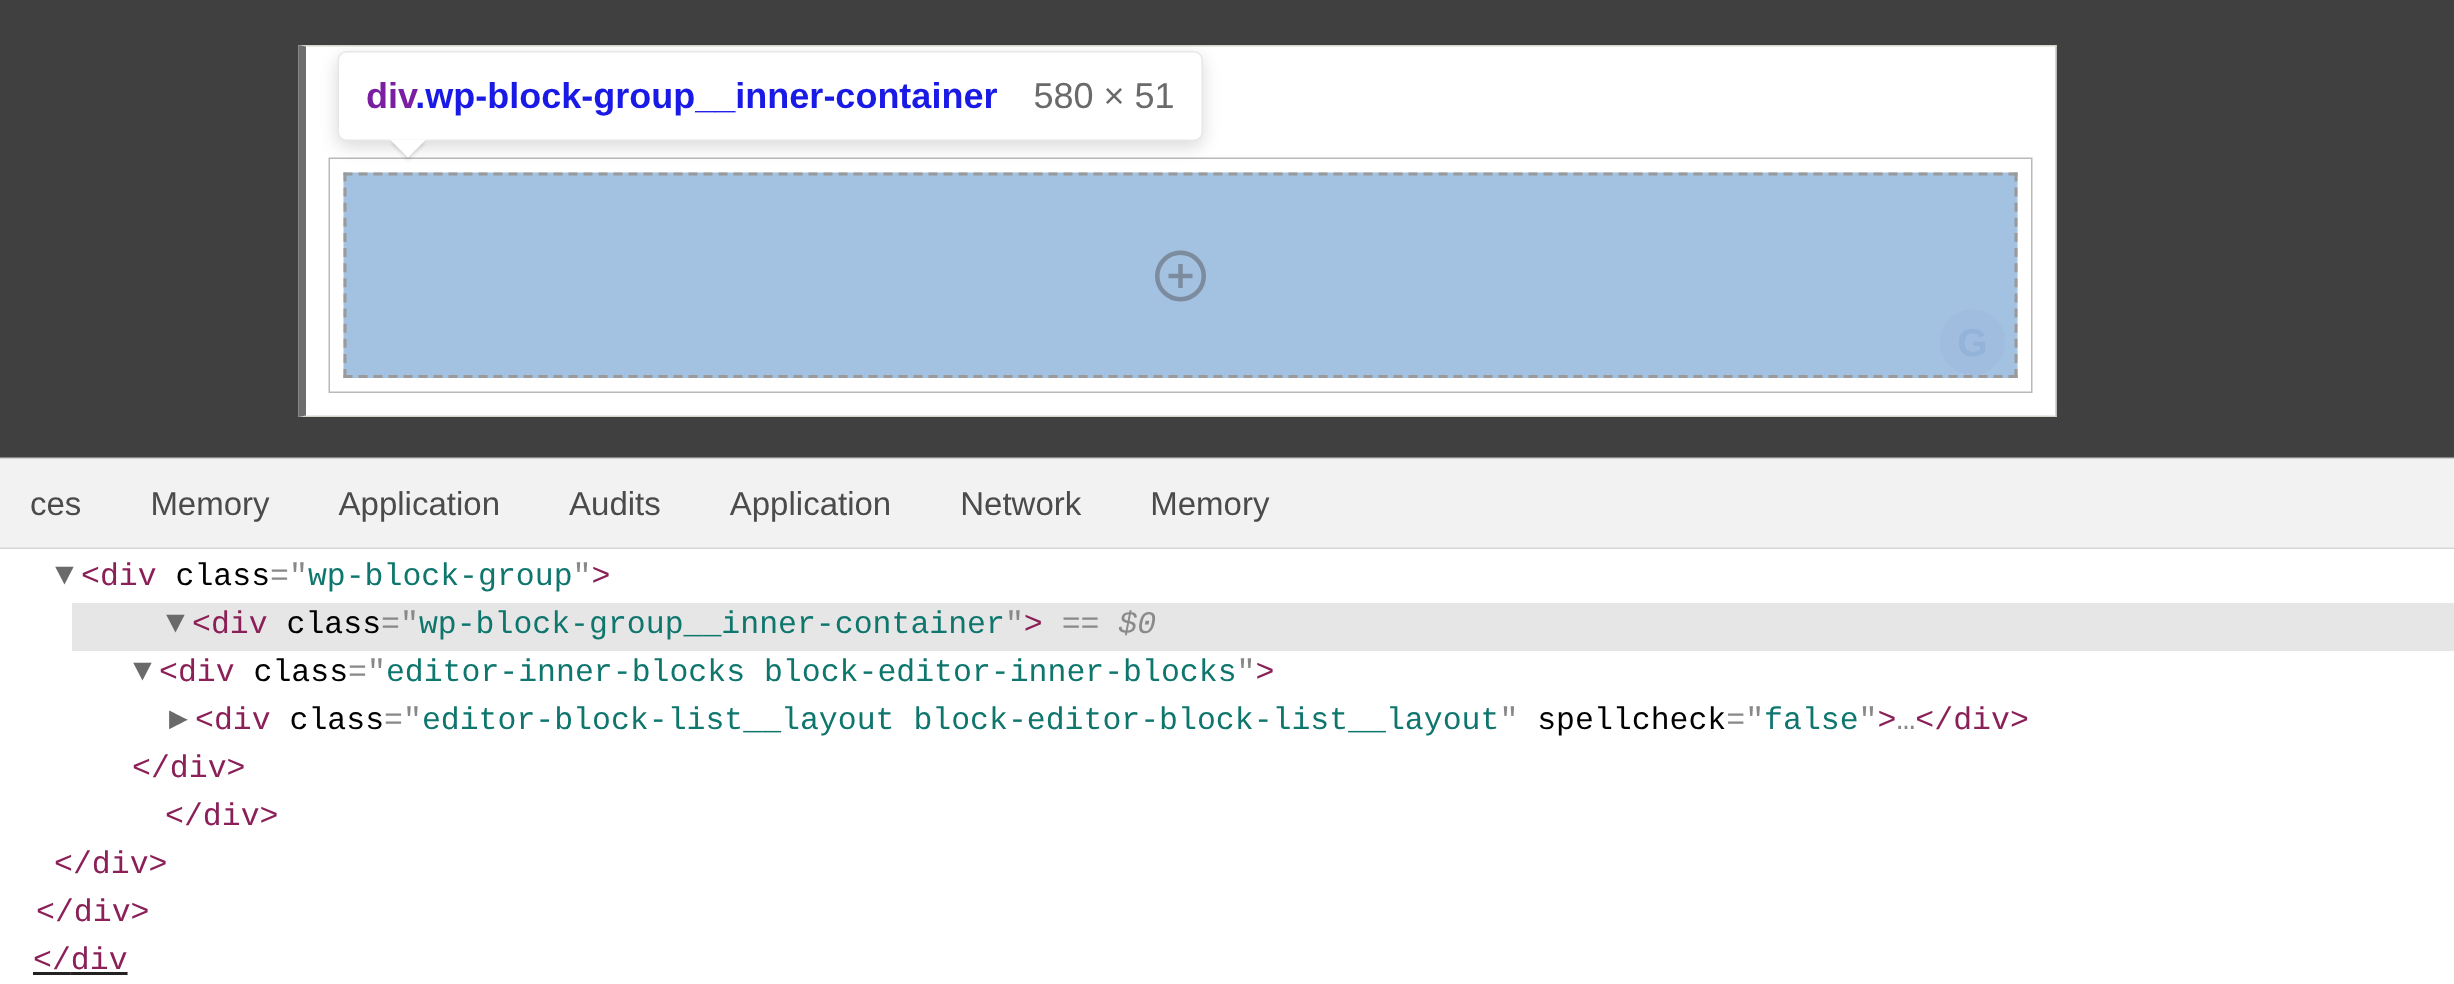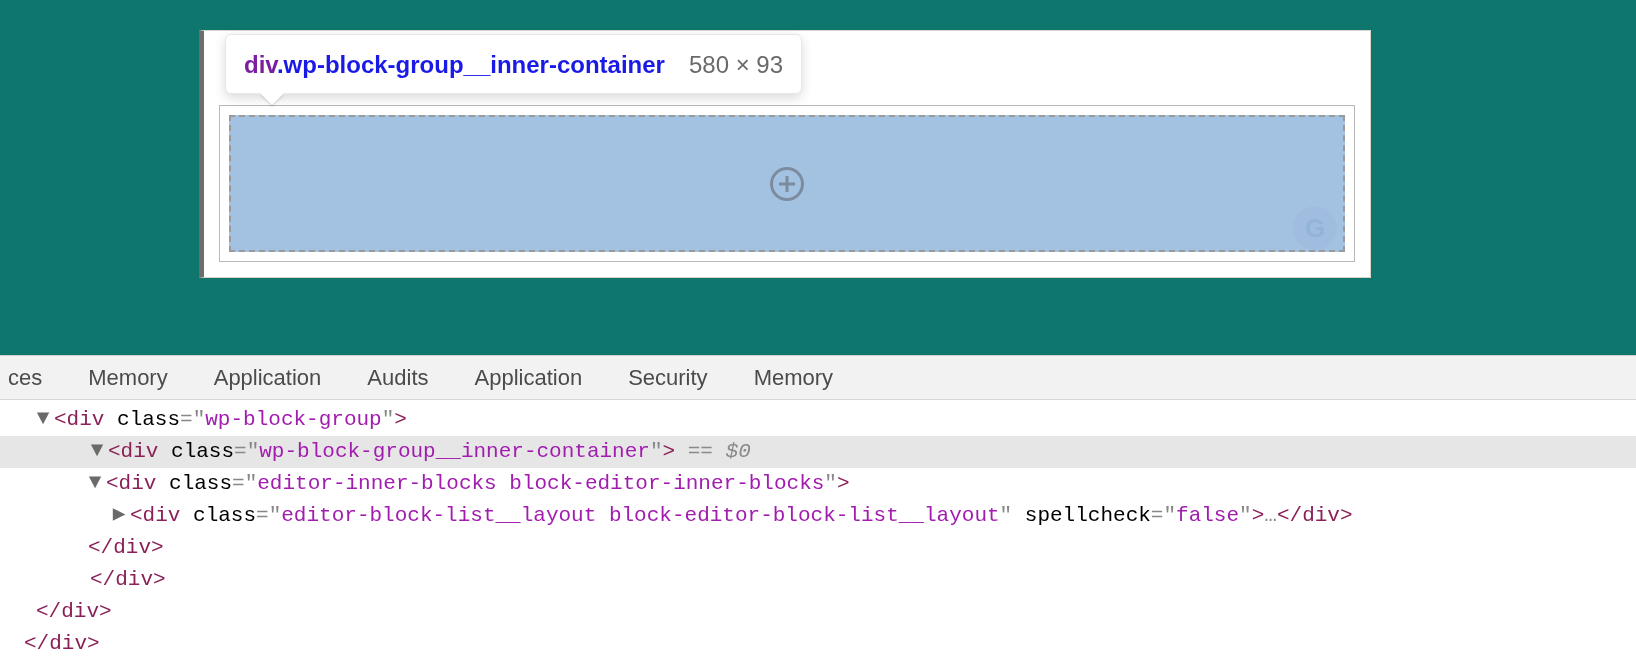--- a/index.html
+++ b/index.html
@@ -7,22 +7,22 @@
   body {
     font-family: -apple-system, BlinkMacSystemFont, "Segoe UI", Helvetica, Arial, sans-serif;
     width: 1636px;
     height: 656px;
     overflow: hidden;
     background: #fff;
   }
 
   
   .preview-area {
-    background: #0f766e;
-    height: 356px;
+    background: #404040;
+    height: 306px;
     position: relative;
     border-bottom: 1px solid #cfcfcf;
     padding-left: 17px;
   }
 
   .canvas {
     position: absolute;
     left: 199px;
     top: 30px;
     width: 1172px;
@@ -119,22 +119,22 @@
   .tooltip-row { display: flex; gap: 24px; align-items: flex-start; }
   .tooltip-sel { font-weight: 700; word-break: break-all; flex: 1; }
   .tooltip-sel .tag { color: #7b1fa2; }
   .tooltip-sel .cls { color: #1a1ae6; }
   .tooltip-dim { color: #6a6a6a; white-space: nowrap; font-weight: 400; }
 
   
   .tabs {
     display: flex;
     align-items: center;
-    height: 44px;
-    padding: 0 8px;
+    height: 60px;
+    padding: 0 20px;
     gap: 46px;
     font-size: 22px;
     color: #4b4b4b;
     background: #f2f2f2;
     border-bottom: 1px solid #d7d7d7;
   }
   .tab { cursor: default; user-select: none; }
 
   
   .dom-tree {
@@ -152,29 +152,29 @@
   .arrow {
     display: inline-block;
     width: 14px;
     text-align: center;
     color: #6a6a6a;
     margin-right: 4px;
     transform: translateY(-1px);
   }
   .tag-name   { color: #8a2057; }
   .attr-name  { color: #000000; }
-  .attr-value { color: #a21caf; }
+  .attr-value { color: #0f766e; }
   .punct      { color: #8a2057; }
   .punct-grey { color: #888; }
   .ellipsis   { color: #888; }
   .eq-marker  { color: #8a8a8a; font-style: italic; }
 
   
   .i1 { padding-left: 36px; }
-  .i2 { padding-left: 90px; }
+  .i2 { padding-left: 62px; margin-left: 48px; }
   .i3 { padding-left: 88px; }
   .i4 { padding-left: 112px; }
   .i0b { padding-left: 24px; }
   .i-1 { padding-left: 22px; text-decoration: underline; }
 </style>
 </head>
 <body>
 
 <div class="preview-area">
   <div class="canvas">
@@ -184,28 +184,28 @@
         <span class="g-badge">G</span>
       </div>
     </div>
   </div>
 
   <div class="tooltip">
     <div class="tooltip-row">
       <span class="tooltip-sel">
         <span class="tag">div</span><span class="cls">.wp-block-group__inner-container</span>
       </span>
-      <span class="tooltip-dim">580 × 93</span>
+      <span class="tooltip-dim">580 × 51</span>
     </div>
   </div>
 </div>
 
 <div class="tabs">
   <span class="tab">ces</span>
   <span class="tab">Memory</span>
   <span class="tab">Application</span>
   <span class="tab">Audits</span>
   <span class="tab">Application</span>
-  <span class="tab">Security</span>
+  <span class="tab">Network</span>
   <span class="tab">Memory</span>
 </div>
 
 <div class="dom-tree" id="dom-tree"><div class="dom-line i1"><span class="arrow">▼</span><span class="punct">&lt;</span><span class="tag-name">div</span> <span class="attr-name">class</span><span class="punct-grey">=</span><span class="punct-grey">"</span><span class="attr-value">wp-block-group</span><span class="punct-grey">"</span><span class="punct">&gt;</span></div><div class="dom-line i2 selected"><span class="arrow">▼</span><span class="punct">&lt;</span><span class="tag-name">div</span> <span class="attr-name">class</span><span class="punct-grey">=</span><span class="punct-grey">"</span><span class="attr-value">wp-block-group__inner-container</span><span class="punct-grey">"</span><span class="punct">&gt;</span><span class="eq-marker"> == $0</span></div><div class="dom-line i3"><span class="arrow">▼</span><span class="punct">&lt;</span><span class="tag-name">div</span> <span class="attr-name">class</span><span class="punct-grey">=</span><span class="punct-grey">"</span><span class="attr-value">editor-inner-blocks block-editor-inner-blocks</span><span class="punct-grey">"</span><span class="punct">&gt;</span></div><div class="dom-line i4"><span class="arrow">▶</span><span class="punct">&lt;</span><span class="tag-name">div</span> <span class="attr-name">class</span><span class="punct-grey">=</span><span class="punct-grey">"</span><span class="attr-value">editor-block-list__layout block-editor-block-list__layout</span><span class="punct-grey">"</span> <span class="attr-name">spellcheck</span><span class="punct-grey">=</span><span class="punct-grey">"</span><span class="attr-value">false</span><span class="punct-grey">"</span><span class="punct">&gt;</span><span class="ellipsis">…</span><span class="punct">&lt;/</span><span class="tag-name">div</span><span class="punct">&gt;</span></div><div class="dom-line i3"><span class="punct">&lt;/</span><span class="tag-name">div</span><span class="punct">&gt;</span></div><div class="dom-line i2"><span class="punct">&lt;/</span><span class="tag-name">div</span><span class="punct">&gt;</span></div><div class="dom-line i1"><span class="punct">&lt;/</span><span class="tag-name">div</span><span class="punct">&gt;</span></div><div class="dom-line i0b"><span class="punct">&lt;/</span><span class="tag-name">div</span><span class="punct">&gt;</span></div><div class="dom-line i-1"><span class="punct">&lt;/</span><span class="tag-name">div</span></div></div>
 
 </body></html>

